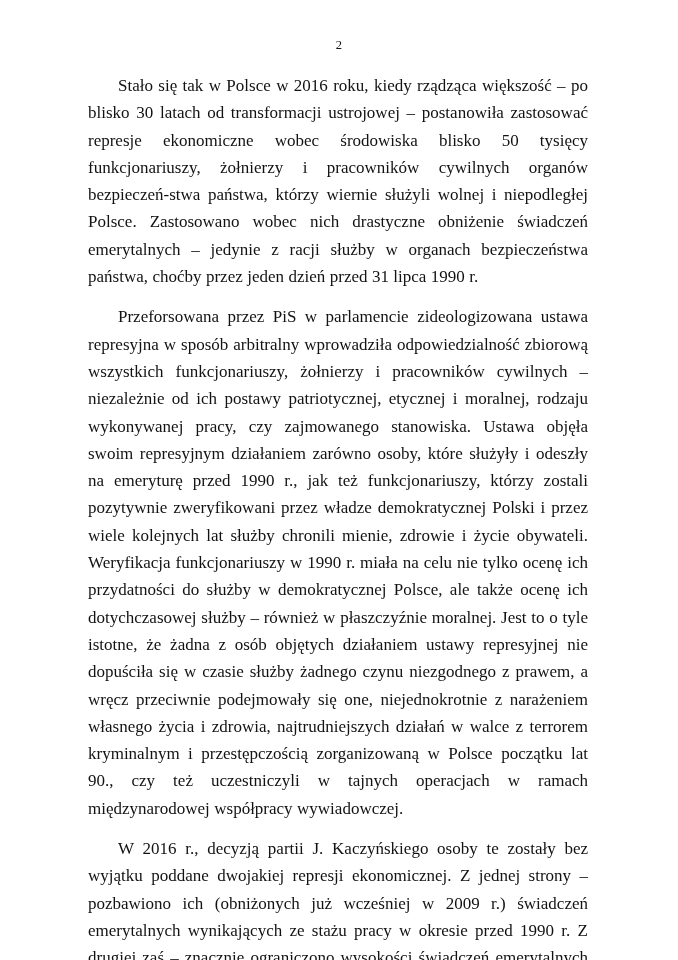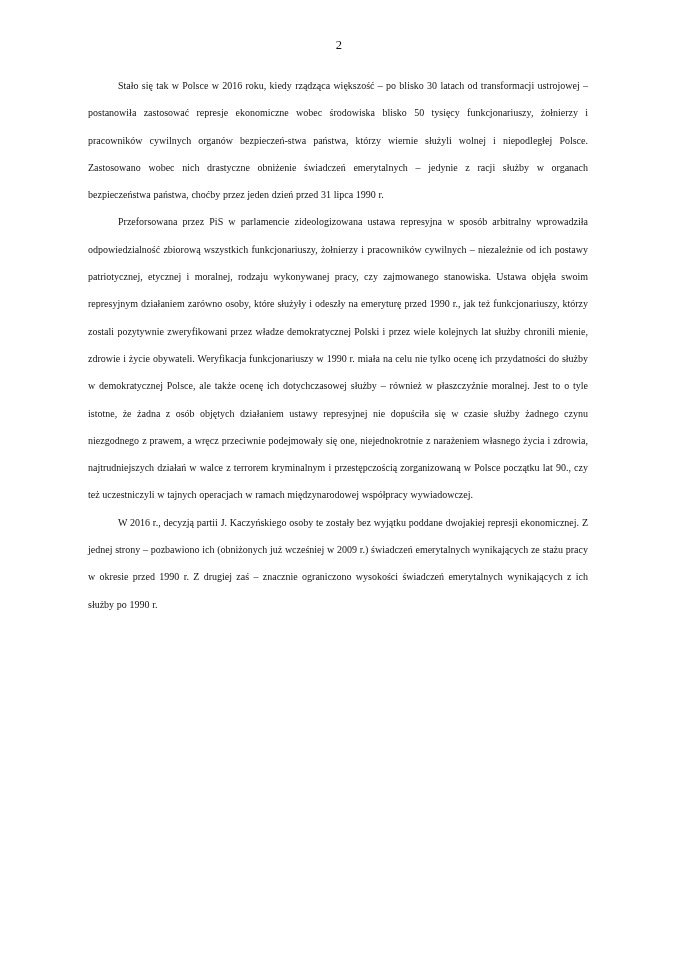--- a/index.html
+++ b/index.html
@@ -32,30 +32,30 @@
     letter-spacing: 0.2px;
   }
   .body-text {
     position: absolute;
     top: 72px;
     left: 88px;
     width: 500px;
   }
   .para {
     margin: 0 0 0 0;
-    font-size: 10px;
+    font-size: 17px;
     line-height: 27.3px;
     text-align: justify;
     text-justify: inter-word;
     text-indent: 30px;
     hyphens: manual;
     word-spacing: 0.2px;
   }
   .para + .para {
-    margin-top: 0px;
+    margin-top: 13px;
   }
 </style>
 </head>
 <body>
 
 <div class="page">
 
   <div class="page-number">2</div>
 
   <div class="body-text">

